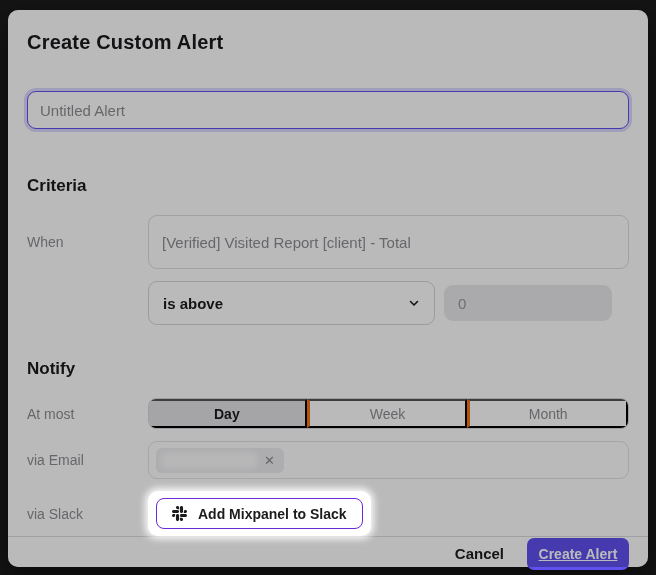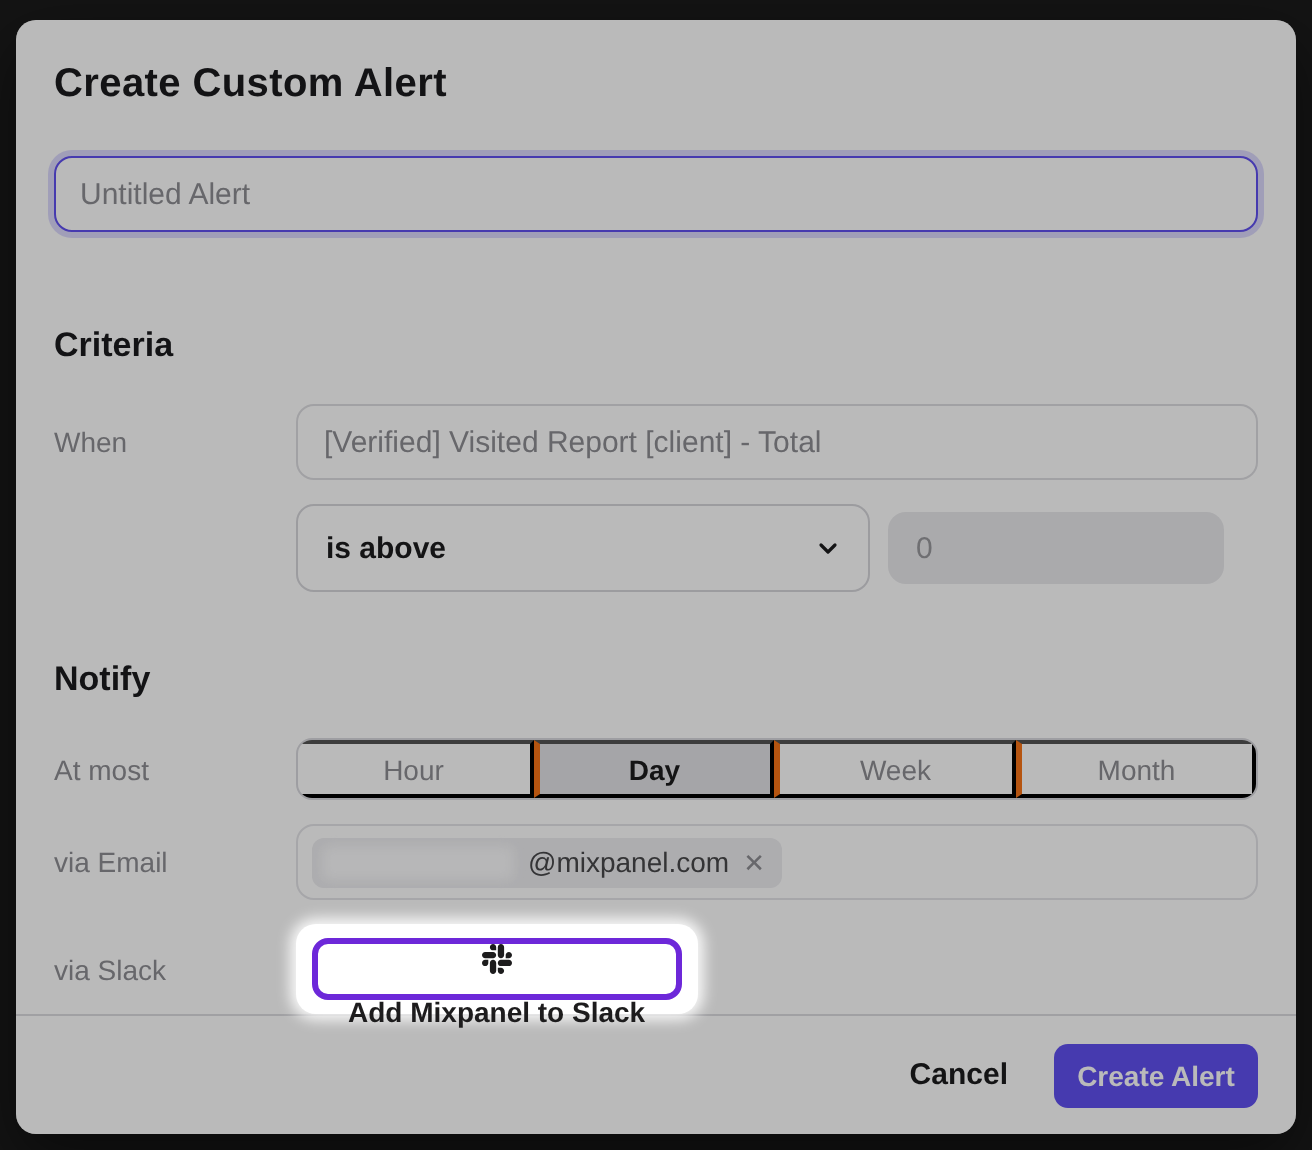--- a/index.html
+++ b/index.html
@@ -14,21 +14,21 @@
     position:absolute; left:8px; top:10px;
     width:640px; height:557px;
     background:#ffffff;
     border-radius:10px;
     box-shadow:0 12px 32px rgba(0,0,0,0.5);
     display:flex; flex-direction:column;
   }
   .modal-body { padding:21px 19px 0 19px; flex:1; }
   .modal-title {
     font-size:20px; font-weight:700; color:#1b1b1e;
-    letter-spacing:.2px; margin-bottom:24px;
+    letter-spacing:.2px; margin-bottom:37px;
   }
   .name-input {
     width:100%; height:38px;
     border:1.5px solid #6050F0; border-radius:9px;
     box-shadow:0 0 0 3px rgba(96,80,240,0.22);
     padding:0 12px; font-size:15px; color:#1c1c1e;
     background:#ffffff; outline:none;
     font-family:inherit;
     margin-bottom:47px;
   }
@@ -37,21 +37,21 @@
     font-size:17px; font-weight:700; color:#1b1b1e;
     margin-bottom:19px;
   }
   .row { display:flex; align-items:center; margin-bottom:12px; }
   .row-label {
     width:121px; flex:0 0 121px;
     font-size:14px; color:#8e8e93;
   }
   .field-col { flex:1; display:flex; align-items:center; }
   .event-field {
-    flex:1; height:38px; display:flex; align-items:center;
+    flex:1; height:54px; display:flex; align-items:center;
     border:1px solid #dddde1; border-radius:9px;
     padding:0 13px; font-size:15px; color:#8e8e93;
     background:#fff;
   }
   .condition-select {
     width:287px; height:44px;
     border:1px solid #d6d6db; border-radius:9px;
     background:#fff; display:flex; align-items:center;
     justify-content:space-between; padding:0 14px;
     font-size:15px; font-weight:600; color:#1c1c1e;
@@ -99,39 +99,39 @@
   .spotlight {
     position:relative; z-index:10;
     background:#ffffff; border-radius:10px;
     padding:7px 8px;
     box-shadow:0 0 7px 3px rgba(255,255,255,0.9);
     display:inline-block;
   }
   .slack-btn {
     display:flex; align-items:center; gap:11px;
     height:31px; padding:0 15px;
-    background:#ffffff; border:3px solid #6d28d9; border-radius:8px;
+    background:#ffffff; border:1px solid #6d28d9; border-radius:8px;
     font-size:14px; font-weight:700; color:#1d1c1d;
-    cursor:pointer; font-family:inherit; white-space:nowrap;flex-direction:column;
+    cursor:pointer; font-family:inherit; white-space:nowrap;
   }
   .slack-icon { display:inline-flex; width:15px; height:15px; }
   .slack-icon svg { width:15px; height:15px; fill:#1d1c1d; }
   .modal-footer {
     height:72px; border-top:1px solid #dcdce0;
     display:flex; align-items:center; justify-content:flex-end;
     padding:0 19px; gap:9px;
   }
   .cancel-btn {
     background:none; border:none; font-size:15px; font-weight:700;
     color:#1c1c1e; cursor:pointer; padding:8px 14px; font-family:inherit;
   }
   .create-btn {
     width:102px; height:32px;
     background:#6050F0; color:#ffffff; border:none; border-radius:7px;
-    font-size:14px; font-weight:700; cursor:pointer; font-family:inherit;
+    font-size:14px; font-weight:700; cursor:pointer; font-family:inherit;text-decoration:underline;
   }
   .dim-overlay {
     position:absolute; inset:0; border-radius:10px;
     background:rgba(0,0,0,0.27);
     z-index:5; pointer-events:none;
   }
 </style>
 </head>
 <body>
 
@@ -166,35 +166,33 @@
       </div>
     </div>
 
     <div class="gap-lg"></div>
     <div class="section-heading">Notify</div>
 
     <div class="row">
       <div class="row-label">At most</div>
       <div class="field-col">
         <div class="segmented">
-          <button class="seg">Hour</button>
           <button class="seg selected">Day</button>
           <button class="seg">Week</button>
           <button class="seg">Month</button>
         </div>
       </div>
     </div>
 
     <div class="row">
       <div class="row-label">via Email</div>
       <div class="field-col">
         <div class="email-field">
           <span class="email-chip">
             <span class="email-redacted"></span>
-            <span>@mixpanel.com</span>
             <span class="chip-remove">✕</span>
           </span>
         </div>
       </div>
     </div>
 
     <div class="row slack-row">
       <div class="row-label">via Slack</div>
       <div class="field-col">
         <div class="spotlight">

